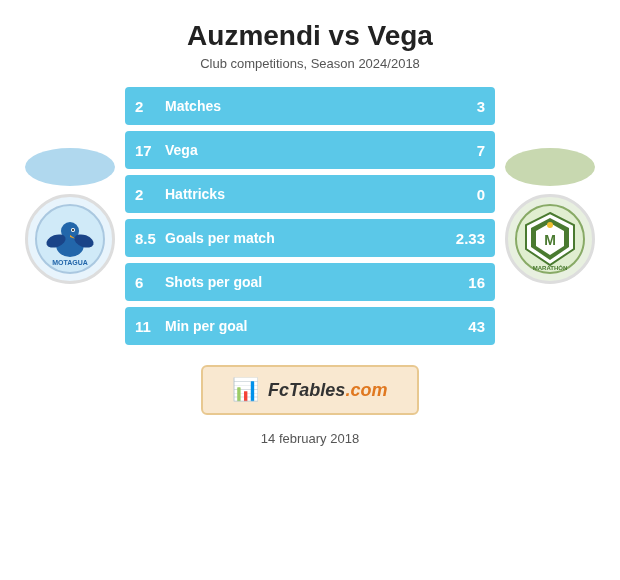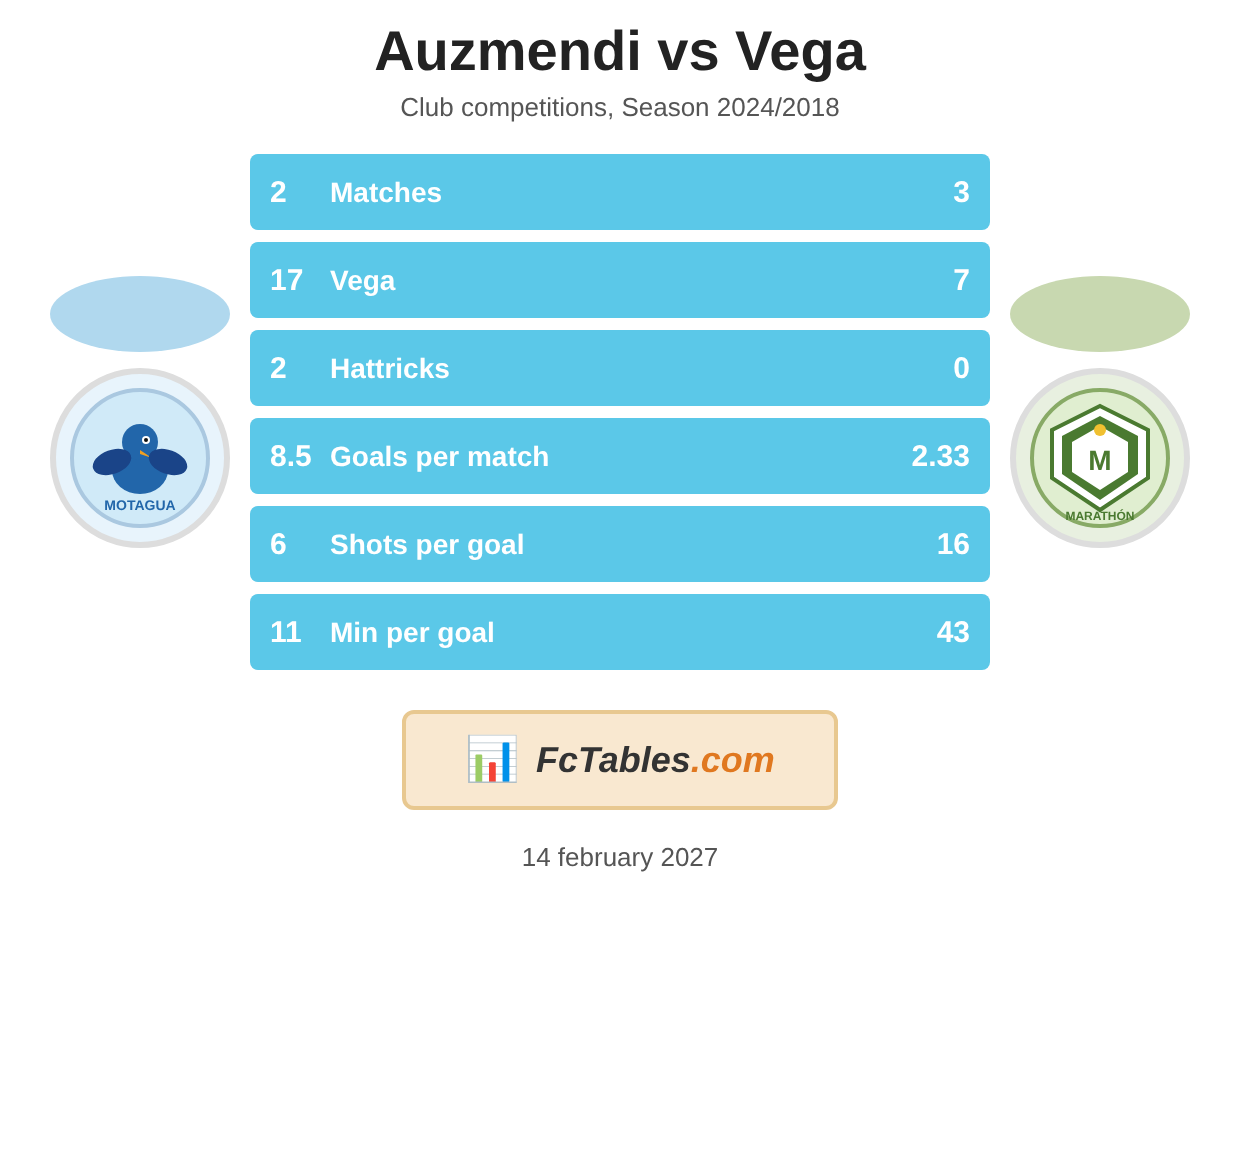--- a/index.html
+++ b/index.html
@@ -8,21 +8,21 @@
       height: 580px;
       background: #fff;
       font-family: Arial, sans-serif;
       display: flex;
       flex-direction: column;
       align-items: center;
       overflow: hidden;
     }
     .header {
       text-align: center;
-      margin-top: 10px;
+      margin-top: 20px;
       margin-bottom: 6px;
     }
     .title {
       font-size: 28px;
       font-weight: bold;
       color: #222;
     }
     .subtitle {
       font-size: 13px;
       color: #555;
@@ -239,13 +239,13 @@
   </div>
 </div>
 
 <div class="fctables-banner">
   <span class="fctables-icon">📊</span>
   <span class="fctables-text">
     <span>FcTables</span><span class="fctables-com">.com</span>
   </span>
 </div>
 
-<div class="footer-date">14 february 2027</div>
+<div class="footer-date">14 february 2018</div>
 
 </body></html>

